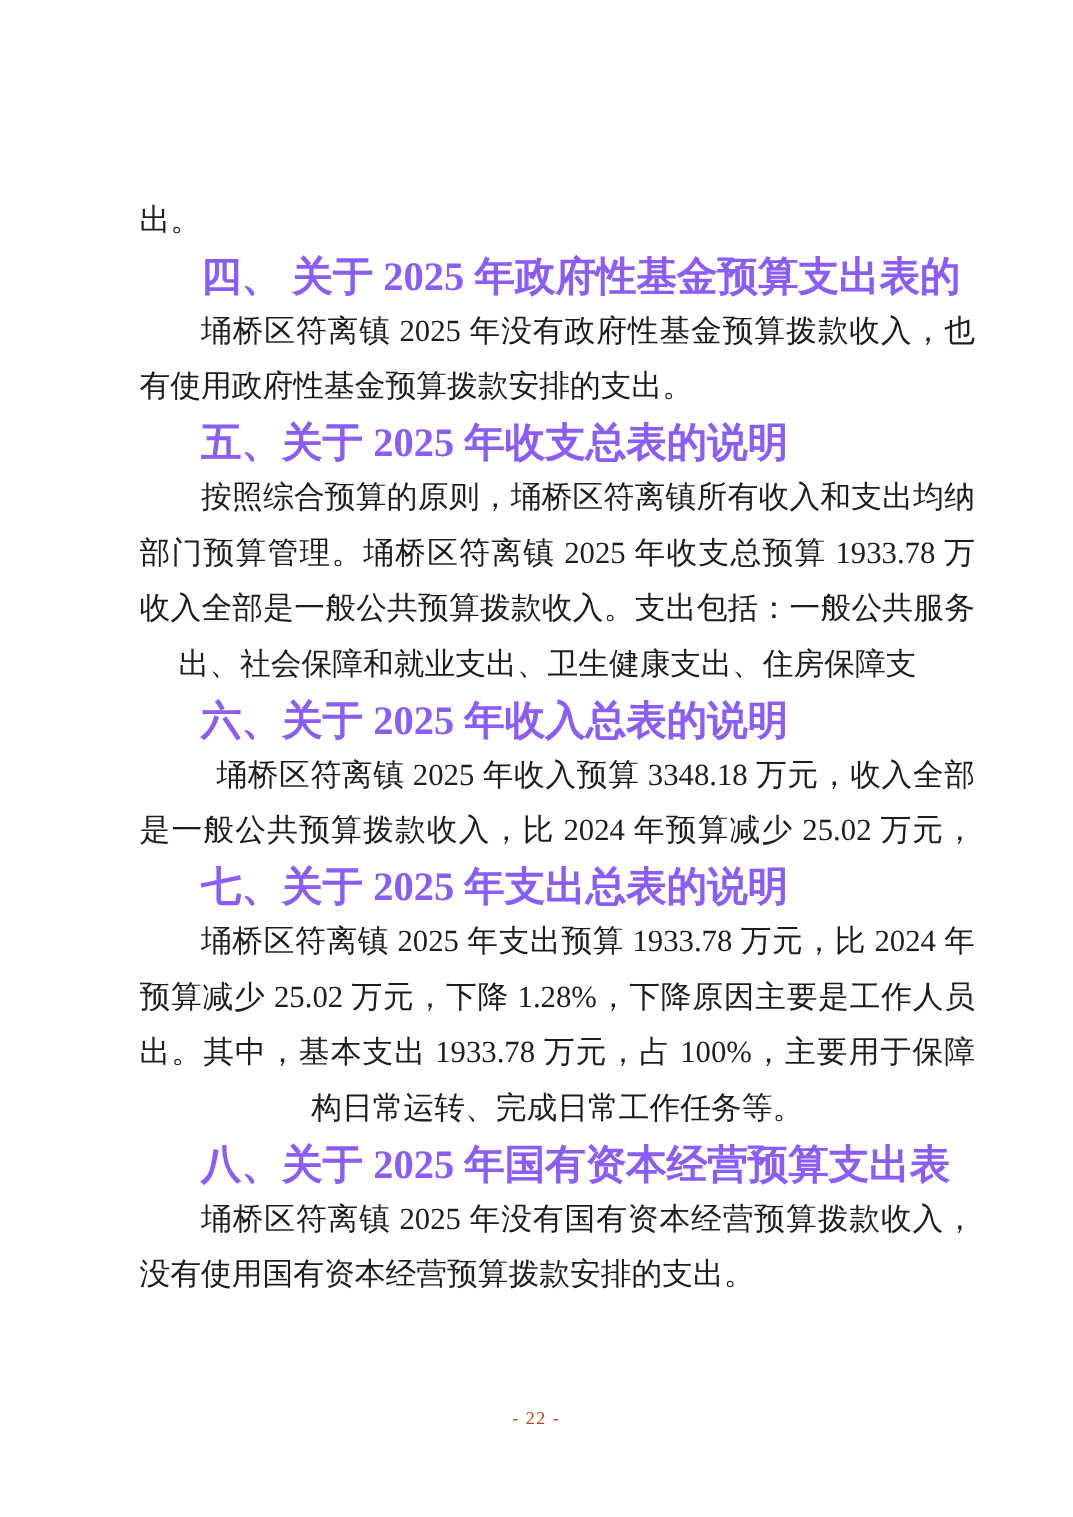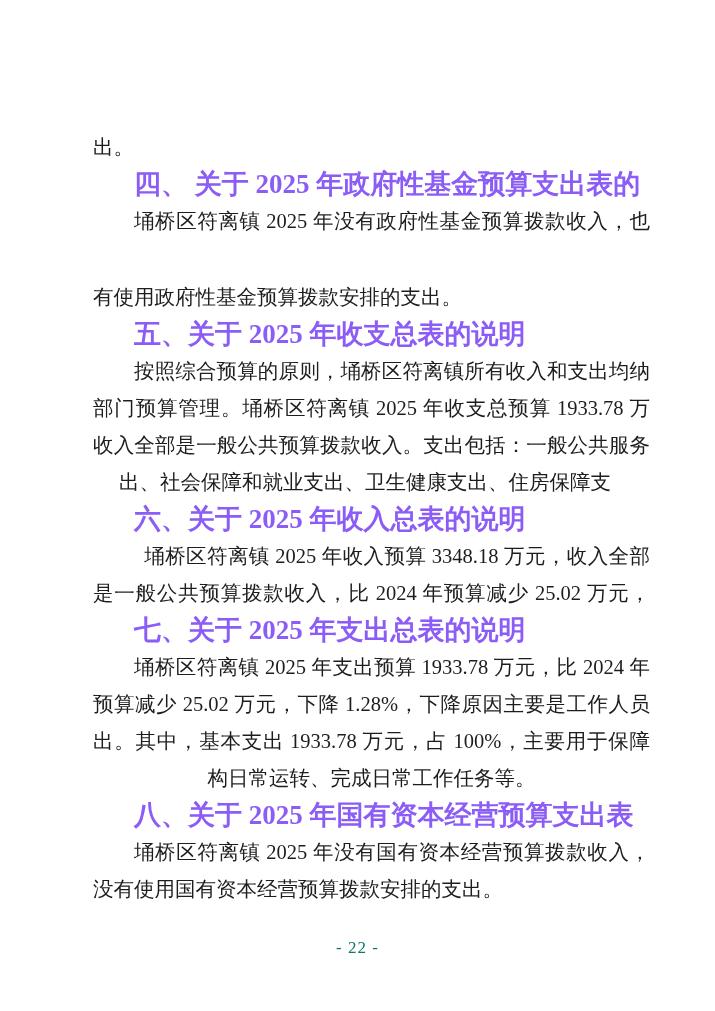--- a/index.html
+++ b/index.html
@@ -42,34 +42,34 @@
     text-align: justify;
     text-align-last: justify;
     text-justify: inter-ideograph;
   }
   .footer {
     position: absolute;
     top: 938px;
     left: 0;
     width: 715px;
     text-align: center;
-    font-size: 17px;
-    color: #0f766e;
+    font-size: 12px;
+    color: #c2410c;
     letter-spacing: 1px;
   }
 </style>
 </head>
 <body>
 
 <div class="page">
   <div class="content" id="doc-lines">
       <div class="line body" style="padding-left: 0px;">出。</div>
       <div class="line heading" style="padding-left: 41px;">四、 关于 2025 年政府性基金预算支出表的说明</div>
       <div class="line body j" style="padding-left: 41px;">埇桥区符离镇 2025 年没有政府性基金预算拨款收入，也没</div>
-      <div class="line body" style="padding-left: 0px; margin-top: 39px;">有使用政府性基金预算拨款安排的支出。</div>
+      <div class="line body" style="padding-left: 0px;">有使用政府性基金预算拨款安排的支出。</div>
       <div class="line heading" style="padding-left: 41px;">五、关于 2025 年收支总表的说明</div>
       <div class="line body j" style="padding-left: 41px;">按照综合预算的原则，埇桥区符离镇所有收入和支出均纳入</div>
       <div class="line body j" style="padding-left: 0px;">部门预算管理。埇桥区符离镇 2025 年收支总预算 1933.78 万元，</div>
       <div class="line body j" style="padding-left: 0px;">收入全部是一般公共预算拨款收入。支出包括：一般公共服务支</div>
       <div class="line body" style="padding-left: 0px; margin-left: 26px;">出、社会保障和就业支出、卫生健康支出、住房保障支出。</div>
       <div class="line heading" style="padding-left: 41px;">六、关于 2025 年收入总表的说明</div>
       <div class="line body j" style="padding-left: 51.25px;">埇桥区符离镇 2025 年收入预算 3348.18 万元，收入全部</div>
       <div class="line body j" style="padding-left: 0px;">是一般公共预算拨款收入，比 2024 年预算减少 25.02 万元，下</div>
       <div class="line heading" style="padding-left: 41px;">七、关于 2025 年支出总表的说明</div>
       <div class="line body j" style="padding-left: 41px;">埇桥区符离镇 2025 年支出预算 1933.78 万元，比 2024 年</div>

